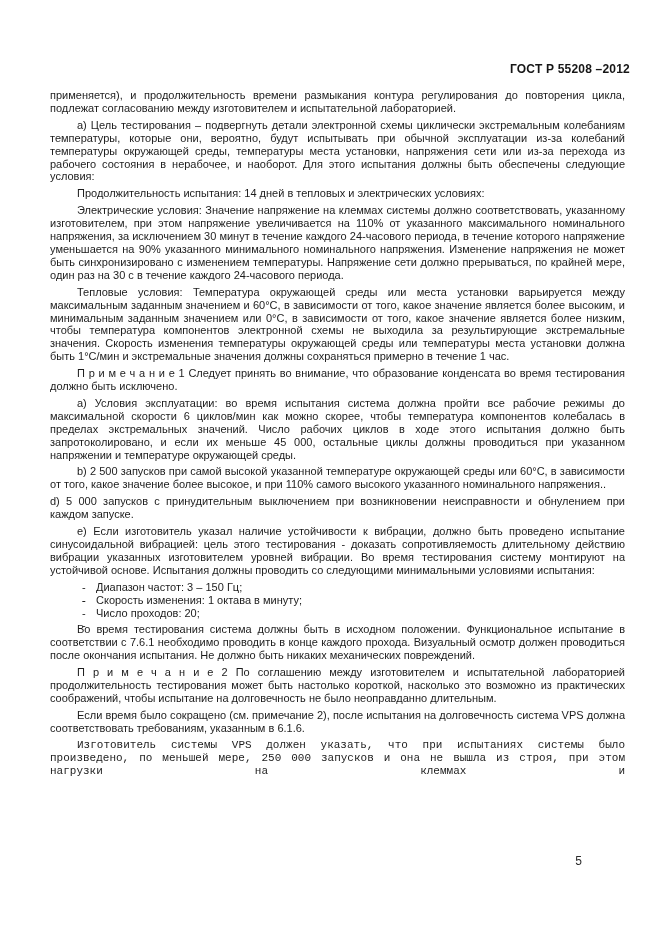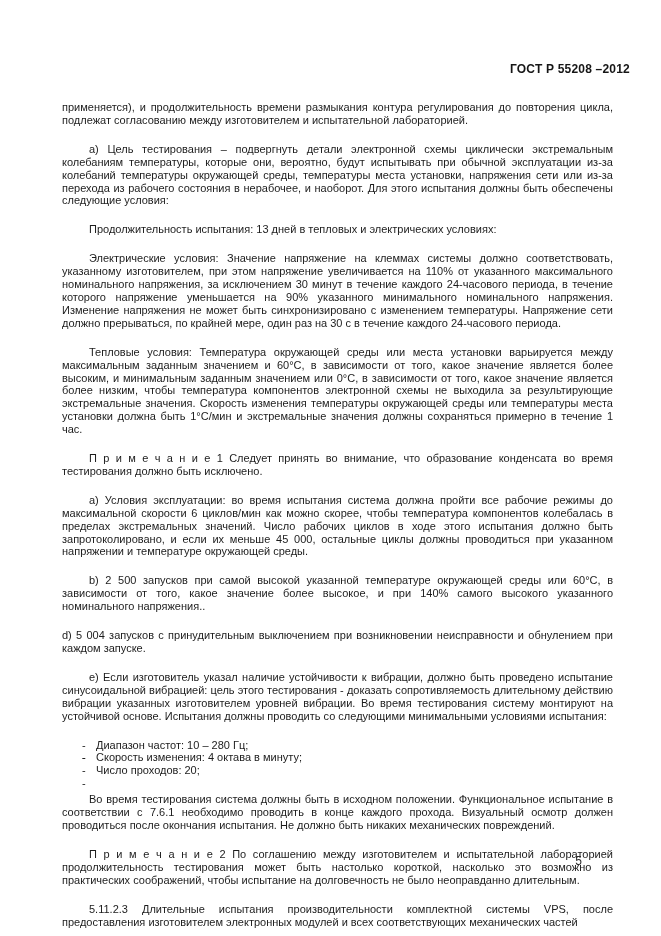--- a/index.html
+++ b/index.html
@@ -30,21 +30,21 @@
   .doc-body {
     position: absolute;
     top: 85px;
     left: 46px;
     width: 583px;
     font-size: 11px;
     line-height: 12.9px;
     text-align: justify;
   }
   .doc-body p {
-    margin: 16px;
+    margin: 4px;
     padding: 0;
     text-indent: 27px;
   }
   .doc-body p.no-indent {
     text-indent: 0;
   }
   .doc-body p.justify-last {
     text-align-last: justify;
     font-family: Liberation Mono, monospace;
   }
@@ -74,51 +74,51 @@
 </head>
 <body>
 
 <div class="page">
 
   <div class="doc-header">ГОСТ Р 55208 –2012</div>
 
   <div class="doc-body">
     <p class="no-indent">применяется), и продолжительность времени размыкания контура регулирования до повторения цикла, подлежат согласованию между изготовителем и испытательной лабораторией.</p>
     <p>а) Цель тестирования – подвергнуть детали электронной схемы циклически экстремальным колебаниям температуры, которые они, вероятно, будут испытывать при обычной эксплуатации из-за колебаний температуры окружающей среды, температуры места установки, напряжения сети или из-за перехода из рабочего состояния в нерабочее, и наоборот. Для этого испытания должны быть обеспечены следующие условия:</p>
-    <p>Продолжительность испытания: 13 дней в тепловых и электрических условиях:</p>
+    <p>Продолжительность испытания: 14 дней в тепловых и электрических условиях:</p>
     <p>Электрические условия: Значение напряжение на клеммах системы должно соответствовать, указанному изготовителем, при этом напряжение увеличивается на 110% от указанного максимального номинального напряжения, за исключением 30 минут в течение каждого 24-часового периода, в течение которого напряжение уменьшается на 90% указанного минимального номинального напряжения. Изменение напряжения не может быть синхронизировано с изменением температуры. Напряжение сети должно прерываться, по крайней мере, один раз на 30 с в течение каждого 24-часового периода.</p>
     <p>Тепловые условия: Температура окружающей среды или места установки варьируется между максимальным заданным значением и 60°С, в зависимости от того, какое значение является более высоким, и минимальным заданным значением или 0°С, в зависимости от того, какое значение является более низким,  чтобы температура компонентов электронной схемы не выходила за результирующие экстремальные значения. Скорость изменения температуры окружающей среды или температуры места установки должна быть  1°С/мин и экстремальные значения должны сохраняться примерно в течение 1 час.</p>
     <p>П р и м е ч а н и е 1 Следует принять во внимание, что образование конденсата во время тестирования должно быть исключено.</p>
     <p>а) Условия эксплуатации: во время испытания система должна пройти все рабочие режимы до максимальной скорости 6 циклов/мин как можно скорее, чтобы температура компонентов колебалась в пределах экстремальных значений. Число рабочих циклов в ходе этого испытания должно быть запротоколировано, и если их меньше 45 000, остальные циклы должны проводиться при указанном напряжении и температуре окружающей среды.</p>
-    <p>b) 2 500 запусков при самой высокой указанной температуре окружающей среды или 60°С, в зависимости от того, какое значение более высокое, и при 140% самого высокого указанного номинального напряжения..</p>
-    <p class="no-indent">d) 5 004 запусков с принудительным выключением при возникновении неисправности и обнулением при каждом запуске.</p>
+    <p>b) 2 500 запусков при самой высокой указанной температуре окружающей среды или 60°С, в зависимости от того, какое значение более высокое, и при 110% самого высокого указанного номинального напряжения..</p>
+    <p class="no-indent">d) 5 000 запусков с принудительным выключением при возникновении неисправности и обнулением при каждом запуске.</p>
     <p>е) Если изготовитель указал наличие устойчивости к вибрации, должно быть проведено испытание синусоидальной вибрацией: цель этого тестирования - доказать сопротивляемость длительному действию вибрации указанных изготовителем уровней вибрации. Во время тестирования систему монтируют на устойчивой основе. Испытания должны проводить со следующими минимальными условиями испытания:</p>
 
     <ul>
       <li>
         <span class="dash-marker">-</span>
-        <span>Диапазон частот: 10 – 280 Гц;</span>
+        <span>Диапазон частот: 3 – 150 Гц;</span>
       </li>
       <li>
         <span class="dash-marker">-</span>
       </li>
       <li>
         <span class="dash-marker">-</span>
-        <span>Скорость изменения: 4 октава в минуту;</span>
+        <span>Скорость изменения: 1 октава в минуту;</span>
       </li>
       <li>
         <span class="dash-marker">-</span>
         <span>Число проходов: 20;</span>
       </li>
       <li>
         <span class="dash-marker">-</span>
       </li>
     </ul>
 
     <p>Во время тестирования система должны быть в исходном положении. Функциональное испытание в соответствии с 7.6.1 необходимо проводить в конце каждого прохода. Визуальный осмотр должен проводиться после окончания испытания. Не должно быть никаких механических повреждений.</p>
     <p>П р и м е ч а н и е 2 По соглашению между изготовителем и испытательной лабораторией продолжительность тестирования может быть настолько короткой, насколько это возможно из практических соображений, чтобы испытание на долговечность не было неоправданно длительным.</p>
-    <p>5.11.2.3 Длительные испытания производительности комплектной системы VPS, после предоставления изготовителем электронных модулей и всех соответствующих механических частей</p>
+    <p>Если время было сокращено (см. примечание 2), после испытания на долговечность система VPS должна соответствовать требованиям, указанным в 6.1.6.</p>
     <p class="justify-last">Изготовитель  системы VPS должен указать, что при испытаниях системы было произведено, по меньшей мере, 250 000 запусков и она не вышла из строя, при этом нагрузки на клеммах и</p>
   </div>
 
   <div class="page-number">5</div>
 
 </div>
 
 </body></html>

